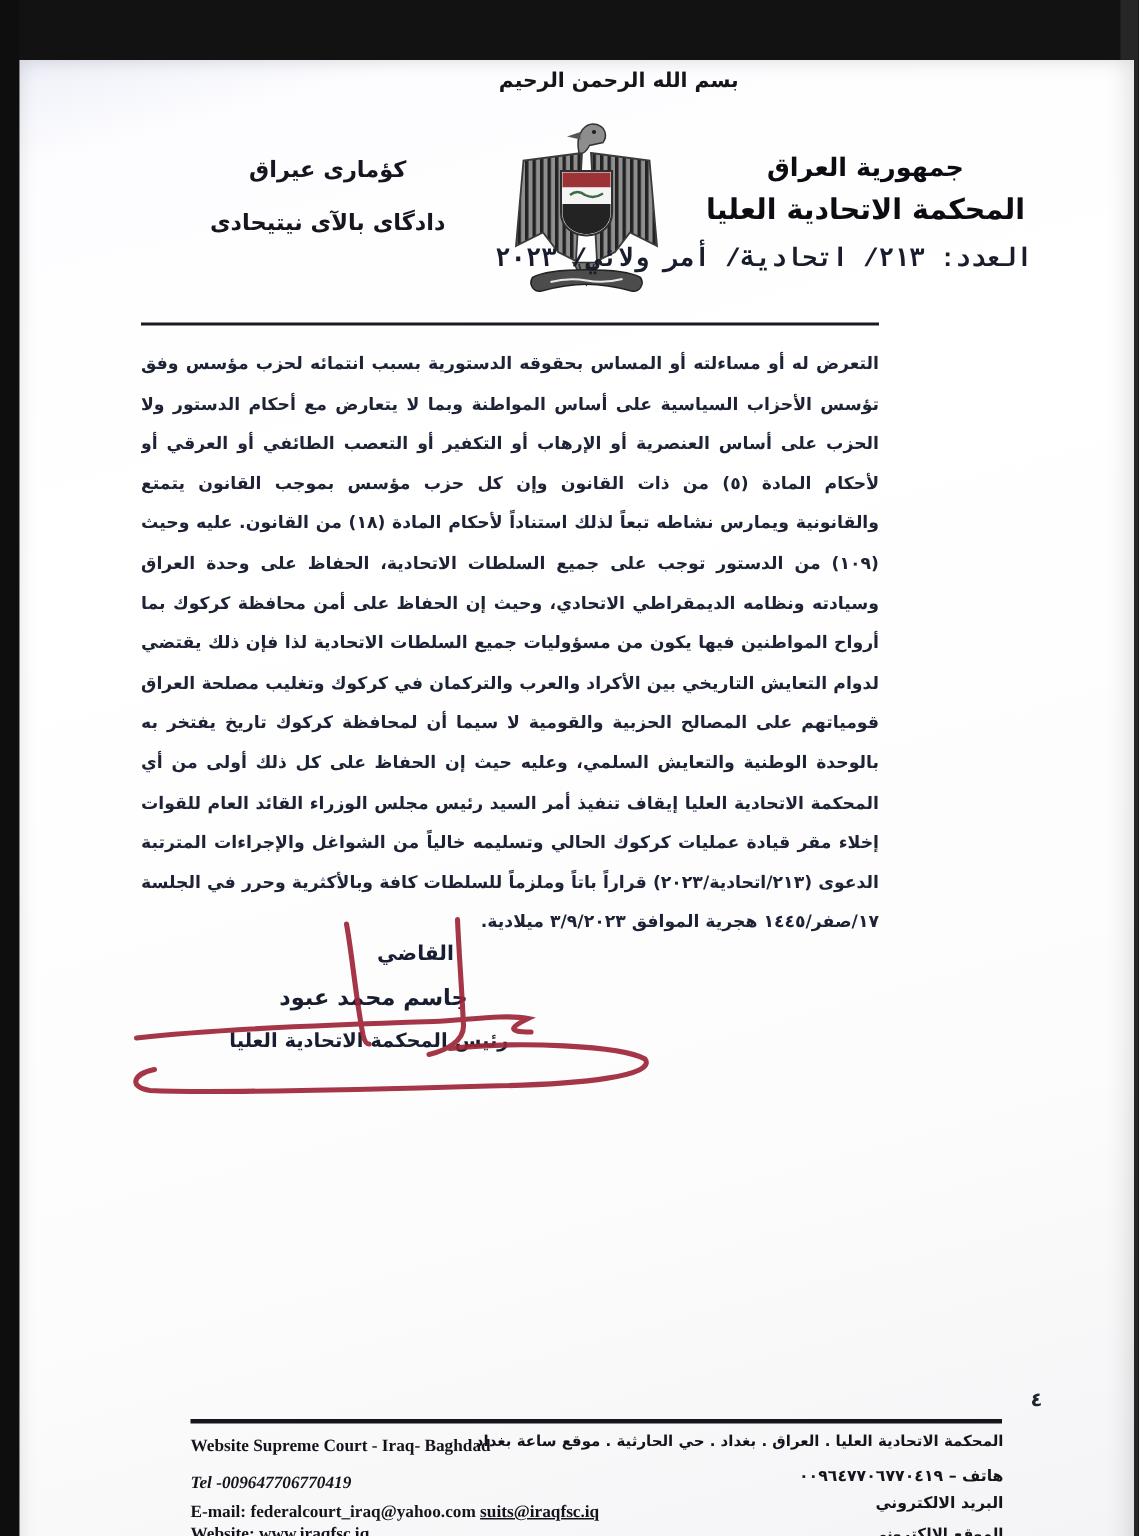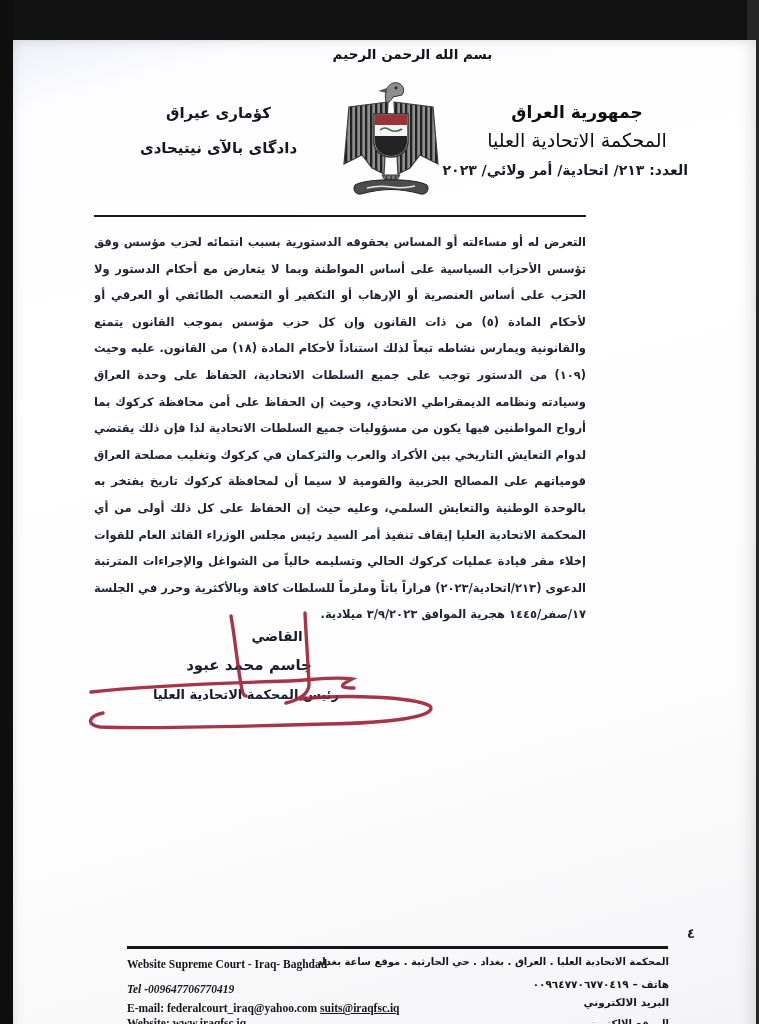--- a/index.html
+++ b/index.html
@@ -20,22 +20,22 @@
   }
   .basmala{
     position:absolute;top:6px;left:50%;transform:translateX(calc(-50% + 28px));
     font-size:13.5px;font-weight:bold;color:#15151c;white-space:nowrap;direction:rtl;
   }
   .hdr-left{position:absolute;left:118px;top:64px;width:175px;text-align:center;direction:rtl;color:#15161f;}
   .hdr-left .l1{font-size:15px;font-weight:bold;}
   .hdr-left .l2{font-size:15px;font-weight:bold;margin-top:17px;white-space:nowrap;}
   .hdr-right{position:absolute;left:421px;top:62px;width:222px;text-align:center;direction:rtl;color:#0c0c12;padding-left:32px;}
   .hdr-right .country{font-size:17px;font-weight:bold;}
-  .hdr-right .court{font-size:19px;font-weight:normal;margin-top:7px;white-space:nowrap;}
-  .hdr-right .ref{font-size:14px;font-weight:bold;margin-top:11px;white-space:nowrap;color:#181c2b;}
+  .hdr-right .court{font-size:19px;font-weight:bold;margin-top:7px;white-space:nowrap;}
+  .hdr-right .ref{font-size:17px;font-weight:bold;margin-top:11px;white-space:nowrap;color:#181c2b;font-family:Liberation Mono, monospace;}
   .emblem{position:absolute;left:322px;top:40px;width:112px;height:122px;}
   .rule-top{position:absolute;left:81px;top:175px;width:492px;height:2px;background:#191a22;}
   .body-text{position:absolute;left:81px;top:189px;width:492px;direction:rtl;}
   .body-text .ln{
     height:26.6px;line-height:26.6px;font-size:11.5px;font-weight:bold;color:#1d2335;
     text-align:justify;text-align-last:justify;overflow:hidden;white-space:normal;
   }
   .body-text .ln.last{text-align-last:right;}
   .sig-block{position:absolute;left:146px;top:582px;width:180px;text-align:center;direction:rtl;color:#181d30;}
   .sig-block .t{font-size:13.5px;font-weight:bold;line-height:29px;transform:translateX(28px);}

